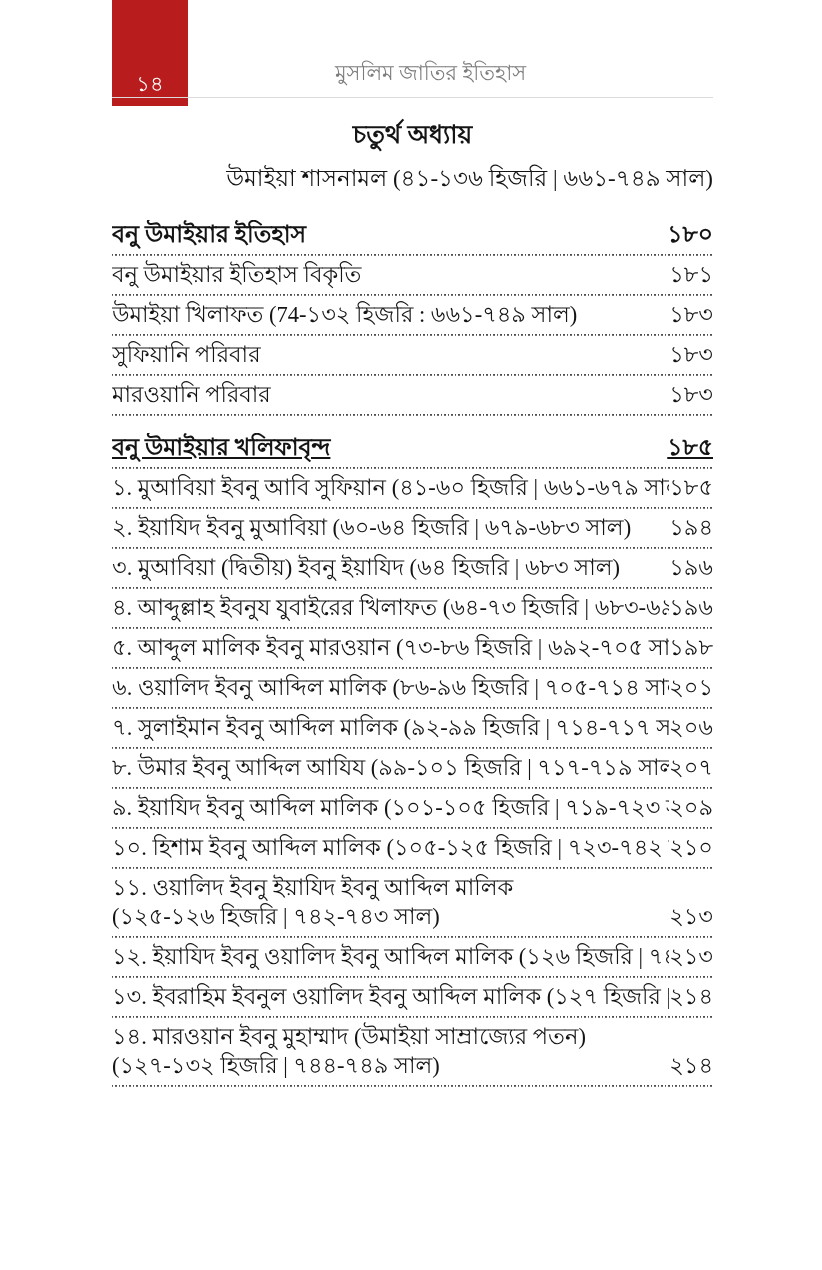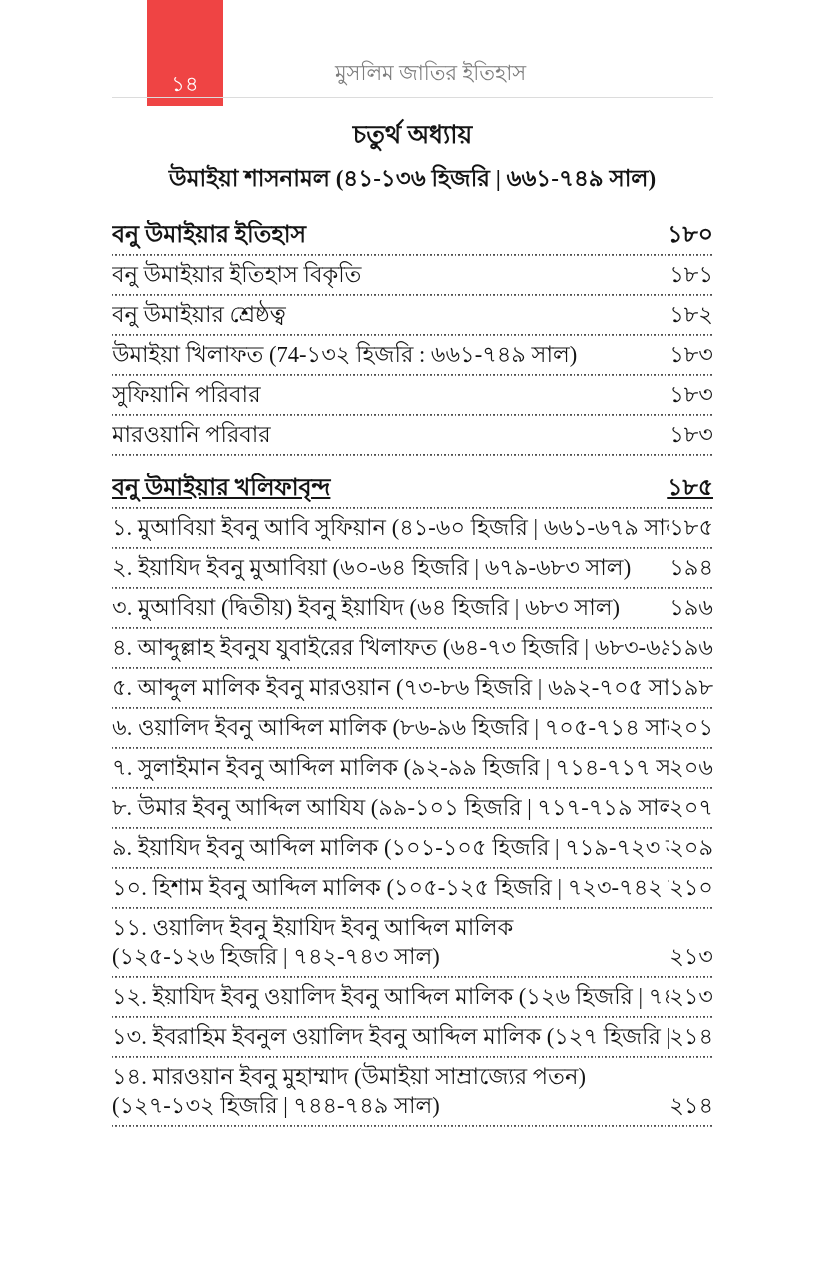--- a/index.html
+++ b/index.html
@@ -7,42 +7,41 @@
     width:822px;height:1270px;
     background:#ffffff;
     position:relative;
     overflow:hidden;
     font-family:"Liberation Serif","DejaVu Sans",sans-serif;
     color:#141414;
   }
   
   .corner-box{
     position:absolute;left:112px;top:0;width:76px;height:106px;
-    background:#ef4444;
-    margin-left:35px;
+    background:#b91c1c;
   }
   .corner-box .pagenum{
     position:absolute;left:0;right:0;bottom:10px;
     text-align:center;color:#ffffff;font-size:21px;line-height:24px;
   }
   .running-head{
     position:absolute;left:112px;top:60px;width:601px;
     text-align:center;color:#7c7c7c;font-size:21px;line-height:26px;margin-left:18px;
   }
   .head-rule{
     position:absolute;left:112px;top:97px;width:601px;height:1px;
     background:#dcdcdc;
   }
   .chapter-title{
     position:absolute;left:112px;top:118px;width:601px;
     text-align:center;font-size:25px;font-weight:700;line-height:34px;
   }
   .chapter-subtitle{
     position:absolute;left:112px;top:162px;width:601px;
-    text-align:center;font-size:23px;font-weight:700;line-height:34px;
+    text-align:right;font-size:23px;font-weight:400;line-height:34px;
   }
   
   .toc{
     position:absolute;left:112px;top:216px;width:601px;
   }
   .trow{
     padding:4px 0 7px;
     background:repeating-linear-gradient(90deg,#4f4f4f 0 1.3px,transparent 1.3px 3.5px) left bottom/100% 1.8px no-repeat;
     font-size:22.5px;line-height:29px;
   }
@@ -70,26 +69,20 @@
     <div class="trow bold">
       <div class="tline">
         <span class="tlabel">বনু উমাইয়ার ইতিহাস</span>
         <span class="tpage">১৮০</span>
       </div>
     </div>
     <div class="trow">
       <div class="tline">
         <span class="tlabel">বনু উমাইয়ার ইতিহাস বিকৃতি</span>
         <span class="tpage">১৮১</span>
-      </div>
-    </div>
-    <div class="trow">
-      <div class="tline">
-        <span class="tlabel">বনু উমাইয়ার শ্রেষ্ঠত্ব</span>
-        <span class="tpage">১৮২</span>
       </div>
     </div>
     <div class="trow">
       <div class="tline">
         <span class="tlabel">উমাইয়া খিলাফত (74-১৩২ হিজরি : ৬৬১-৭৪৯ সাল)</span>
         <span class="tpage">১৮৩</span>
       </div>
     </div>
     <div class="trow">
       <div class="tline">

